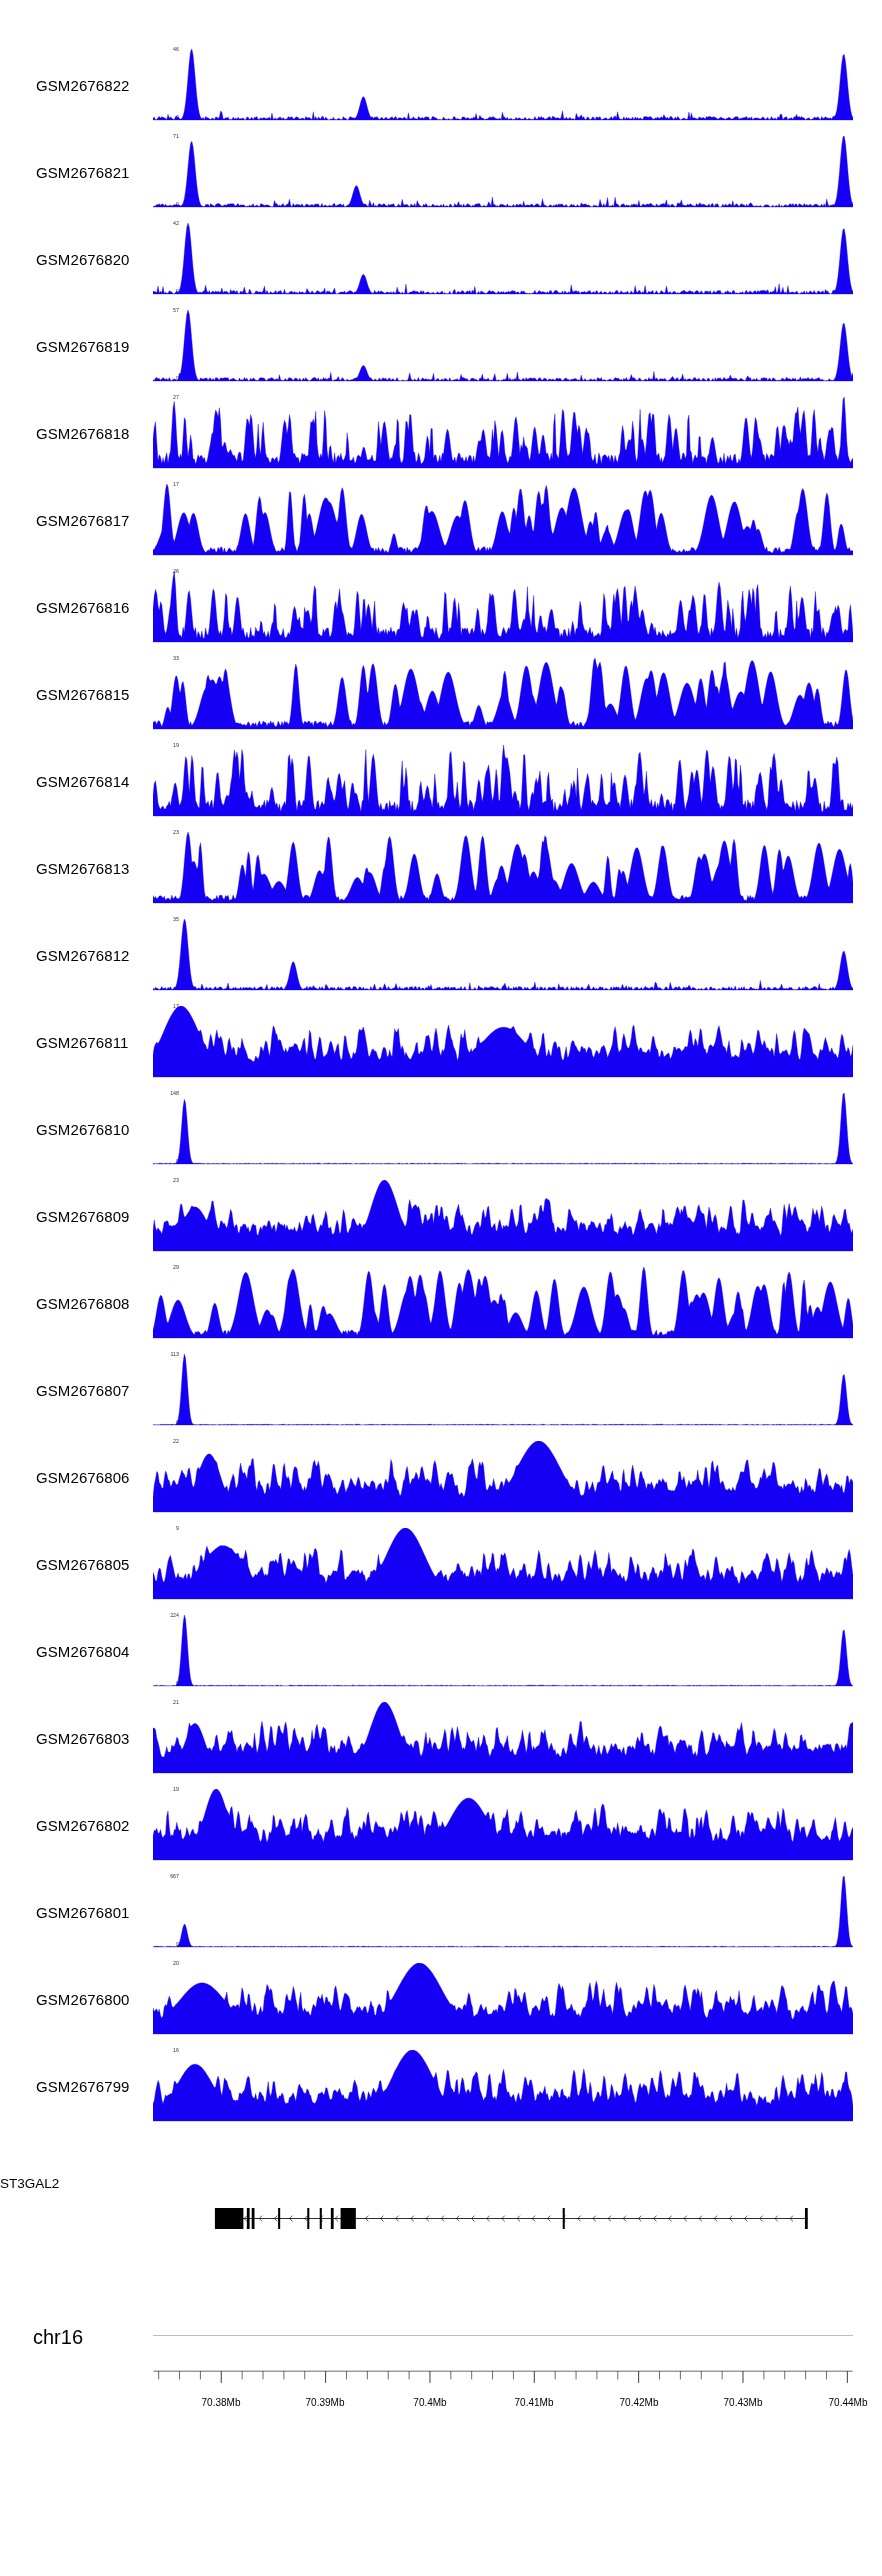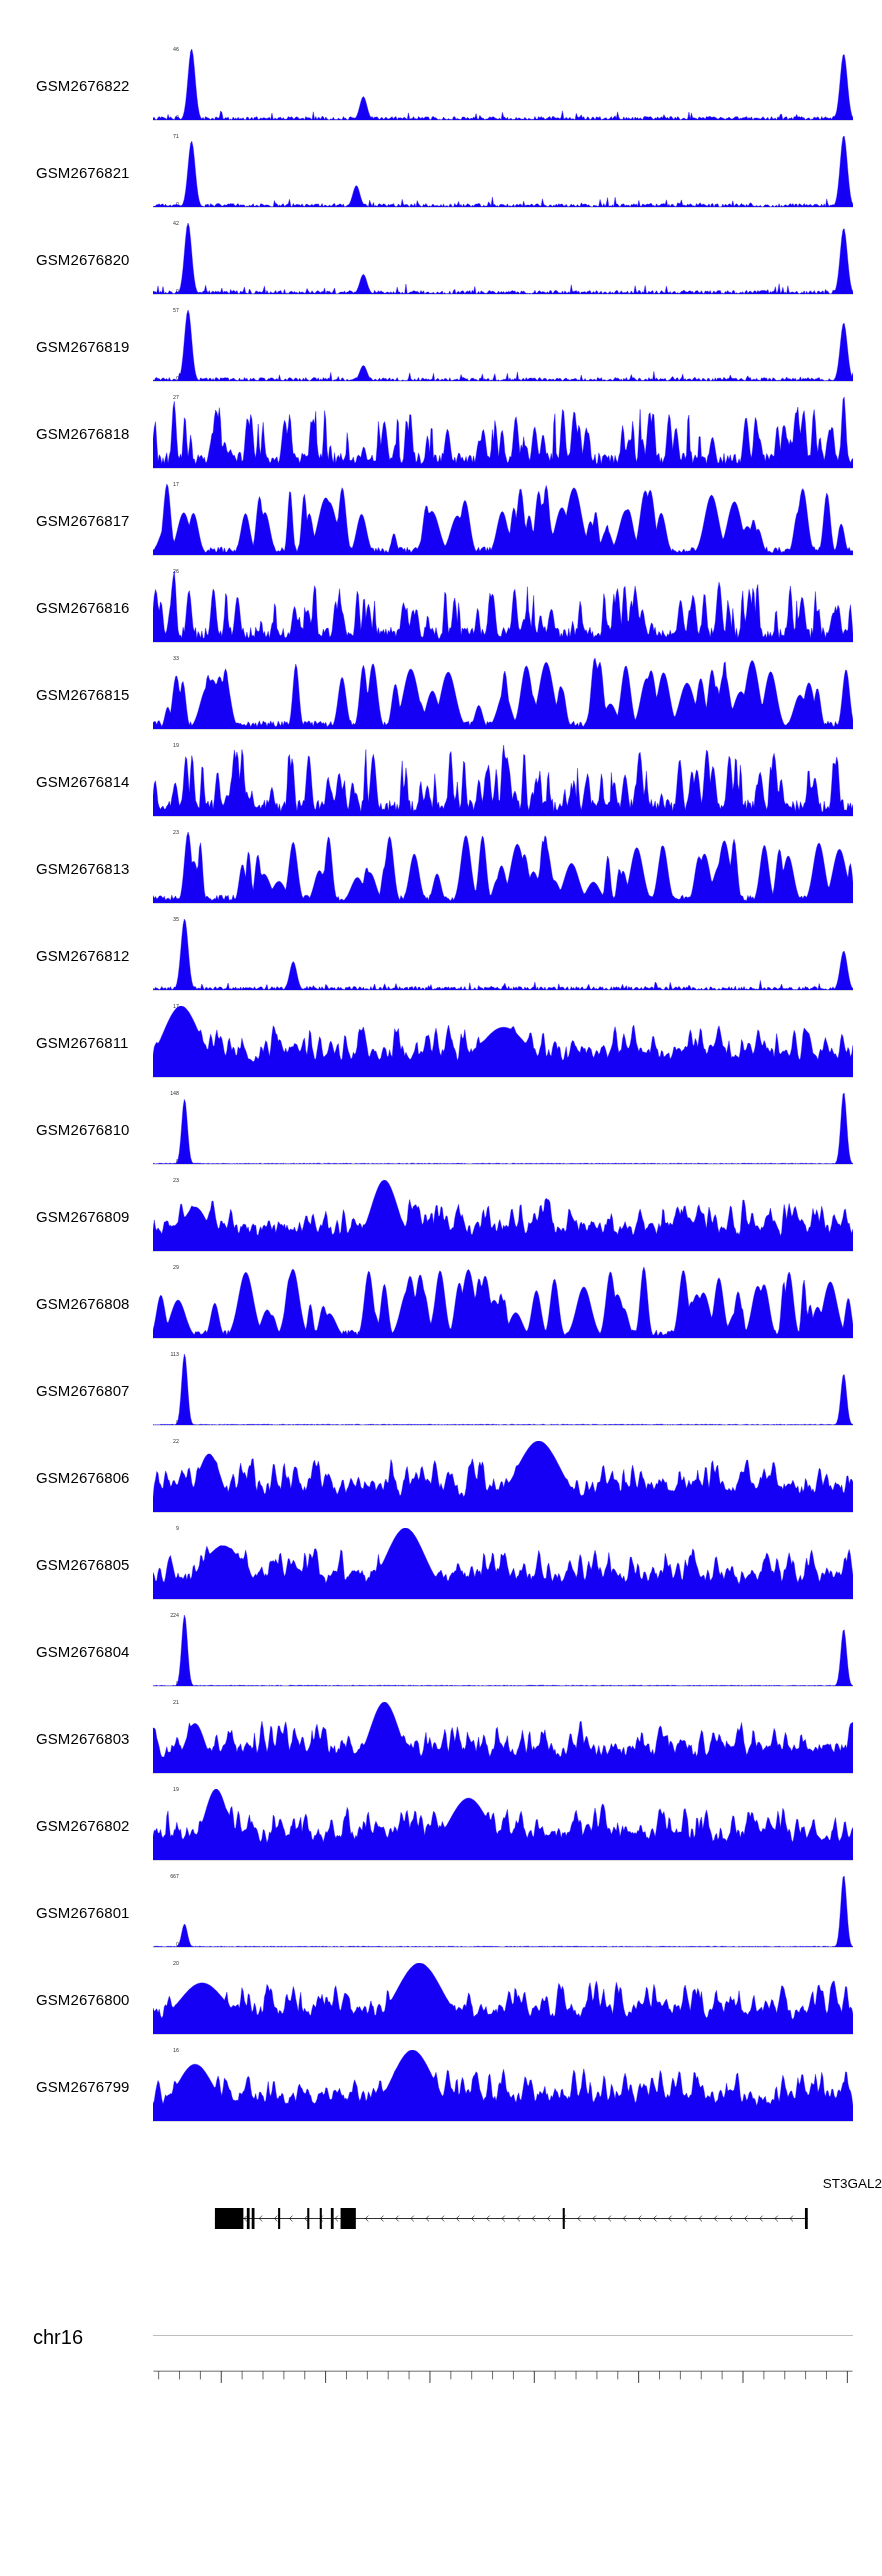--- a/index.html
+++ b/index.html
@@ -79,21 +79,21 @@
     left: 0;
     top: 2176px;
     width: 882px;
     height: 82px;
   }
   .gene-name {
     position: absolute;
     left: 0;
     top: 0;
     width: 882px;
-    text-align: right;
+    text-align: left;
     font-size: 13.5px;
     color: #000;
   }
   .gene-track {
     position: absolute;
     left: 153px;
     top: 25px;
     width: 700px;
     height: 35px;
   }
@@ -503,16 +503,25 @@
           <line x1="896.9402985052758" x2="896.9402985052758" y1="2" y2="16" stroke="#000" stroke-width="1"></line>
           <line x1="932.4626865648981" x2="932.4626865648981" y1="2" y2="16" stroke="#000" stroke-width="1"></line>
           <line x1="967.9850746245206" x2="967.9850746245206" y1="2" y2="16" stroke="#000" stroke-width="1"></line>
           <line x1="1003.507462684143" x2="1003.507462684143" y1="2" y2="22" stroke="#000" stroke-width="1.3"></line>
           <line x1="1039.0298507437653" x2="1039.0298507437653" y1="2" y2="16" stroke="#000" stroke-width="1"></line>
           <line x1="1074.5522388033878" x2="1074.5522388033878" y1="2" y2="16" stroke="#000" stroke-width="1"></line>
           <line x1="1110.0746268630103" x2="1110.0746268630103" y1="2" y2="16" stroke="#000" stroke-width="1"></line>
           <line x1="1145.5970149226325" x2="1145.5970149226325" y1="2" y2="16" stroke="#000" stroke-width="1"></line>
           <line x1="1181.1194029822548" x2="1181.1194029822548" y1="2" y2="22" stroke="#000" stroke-width="1.3"></line>
         </svg></div>
+    <div class="tick-labels" id="tick-labels">
+        <div class="tick-label" style="left: 68px;">70.38Mb</div>
+        <div class="tick-label" style="left: 172px;">70.39Mb</div>
+        <div class="tick-label" style="left: 277px;">70.4Mb</div>
+        <div class="tick-label" style="left: 381px;">70.41Mb</div>
+        <div class="tick-label" style="left: 486px;">70.42Mb</div>
+        <div class="tick-label" style="left: 590px;">70.43Mb</div>
+        <div class="tick-label" style="left: 695px;">70.44Mb</div>
+      </div>
   </div>
 
 </div>
 
 
 </body></html>

